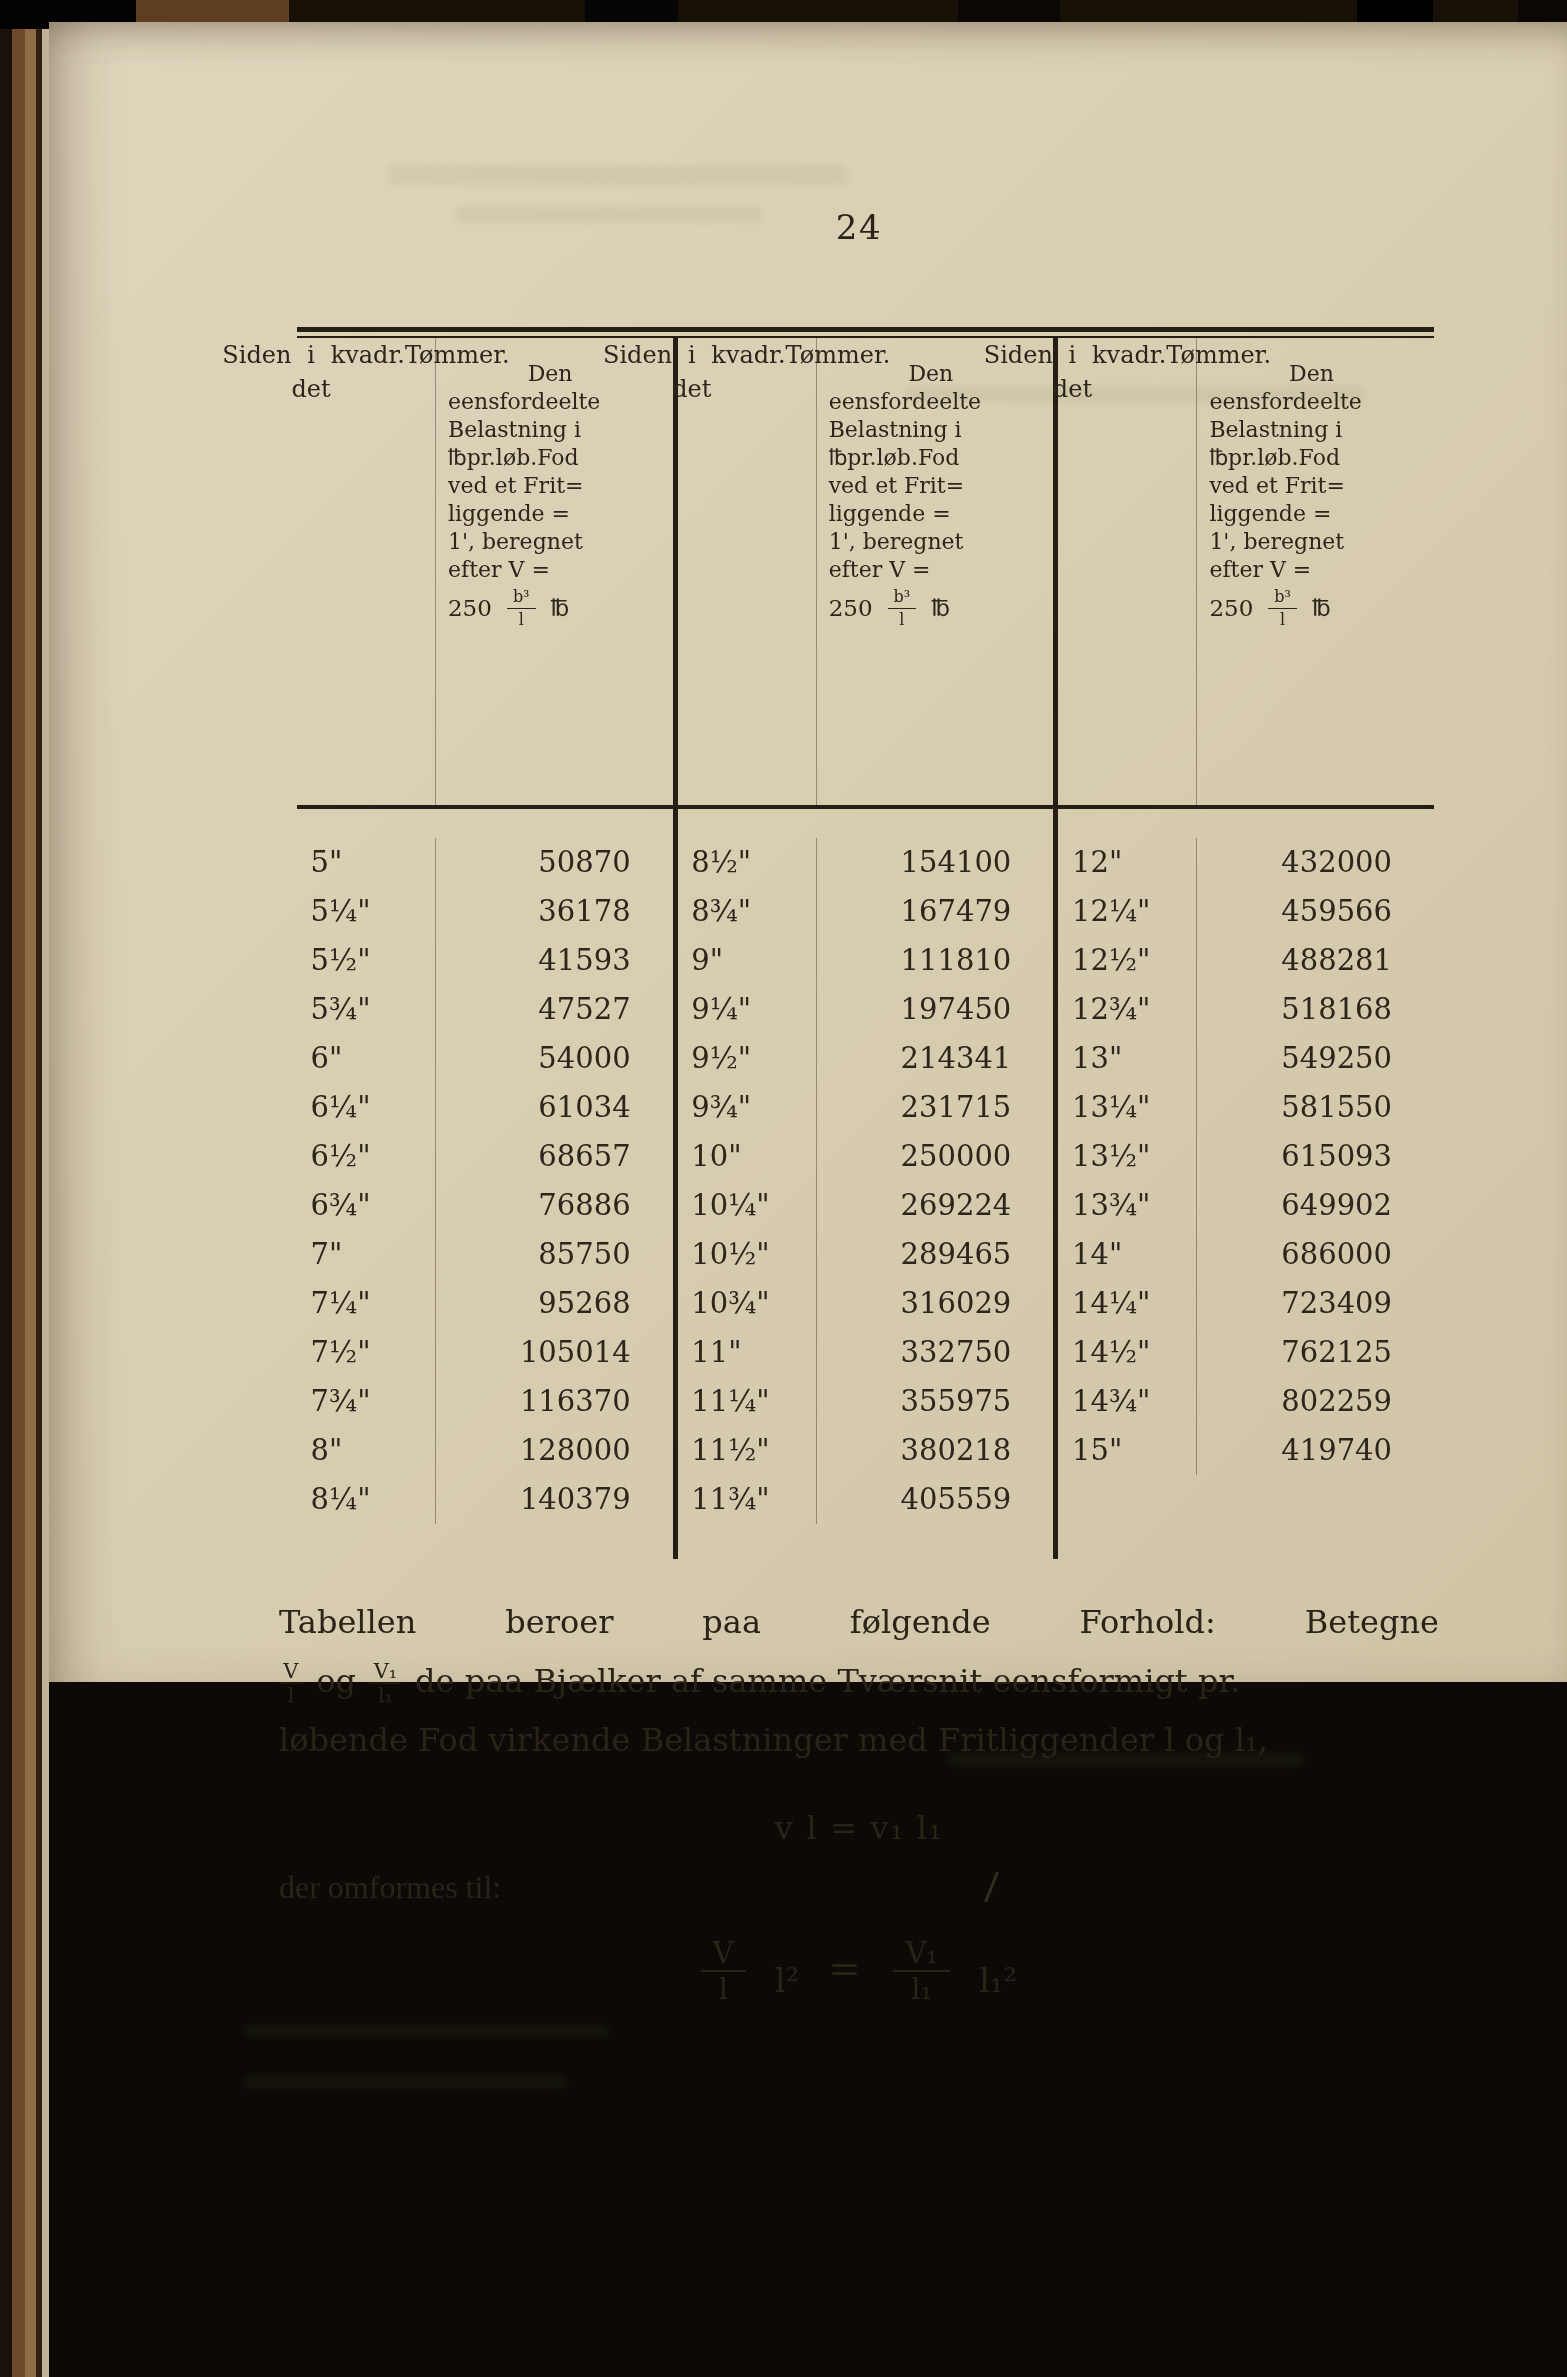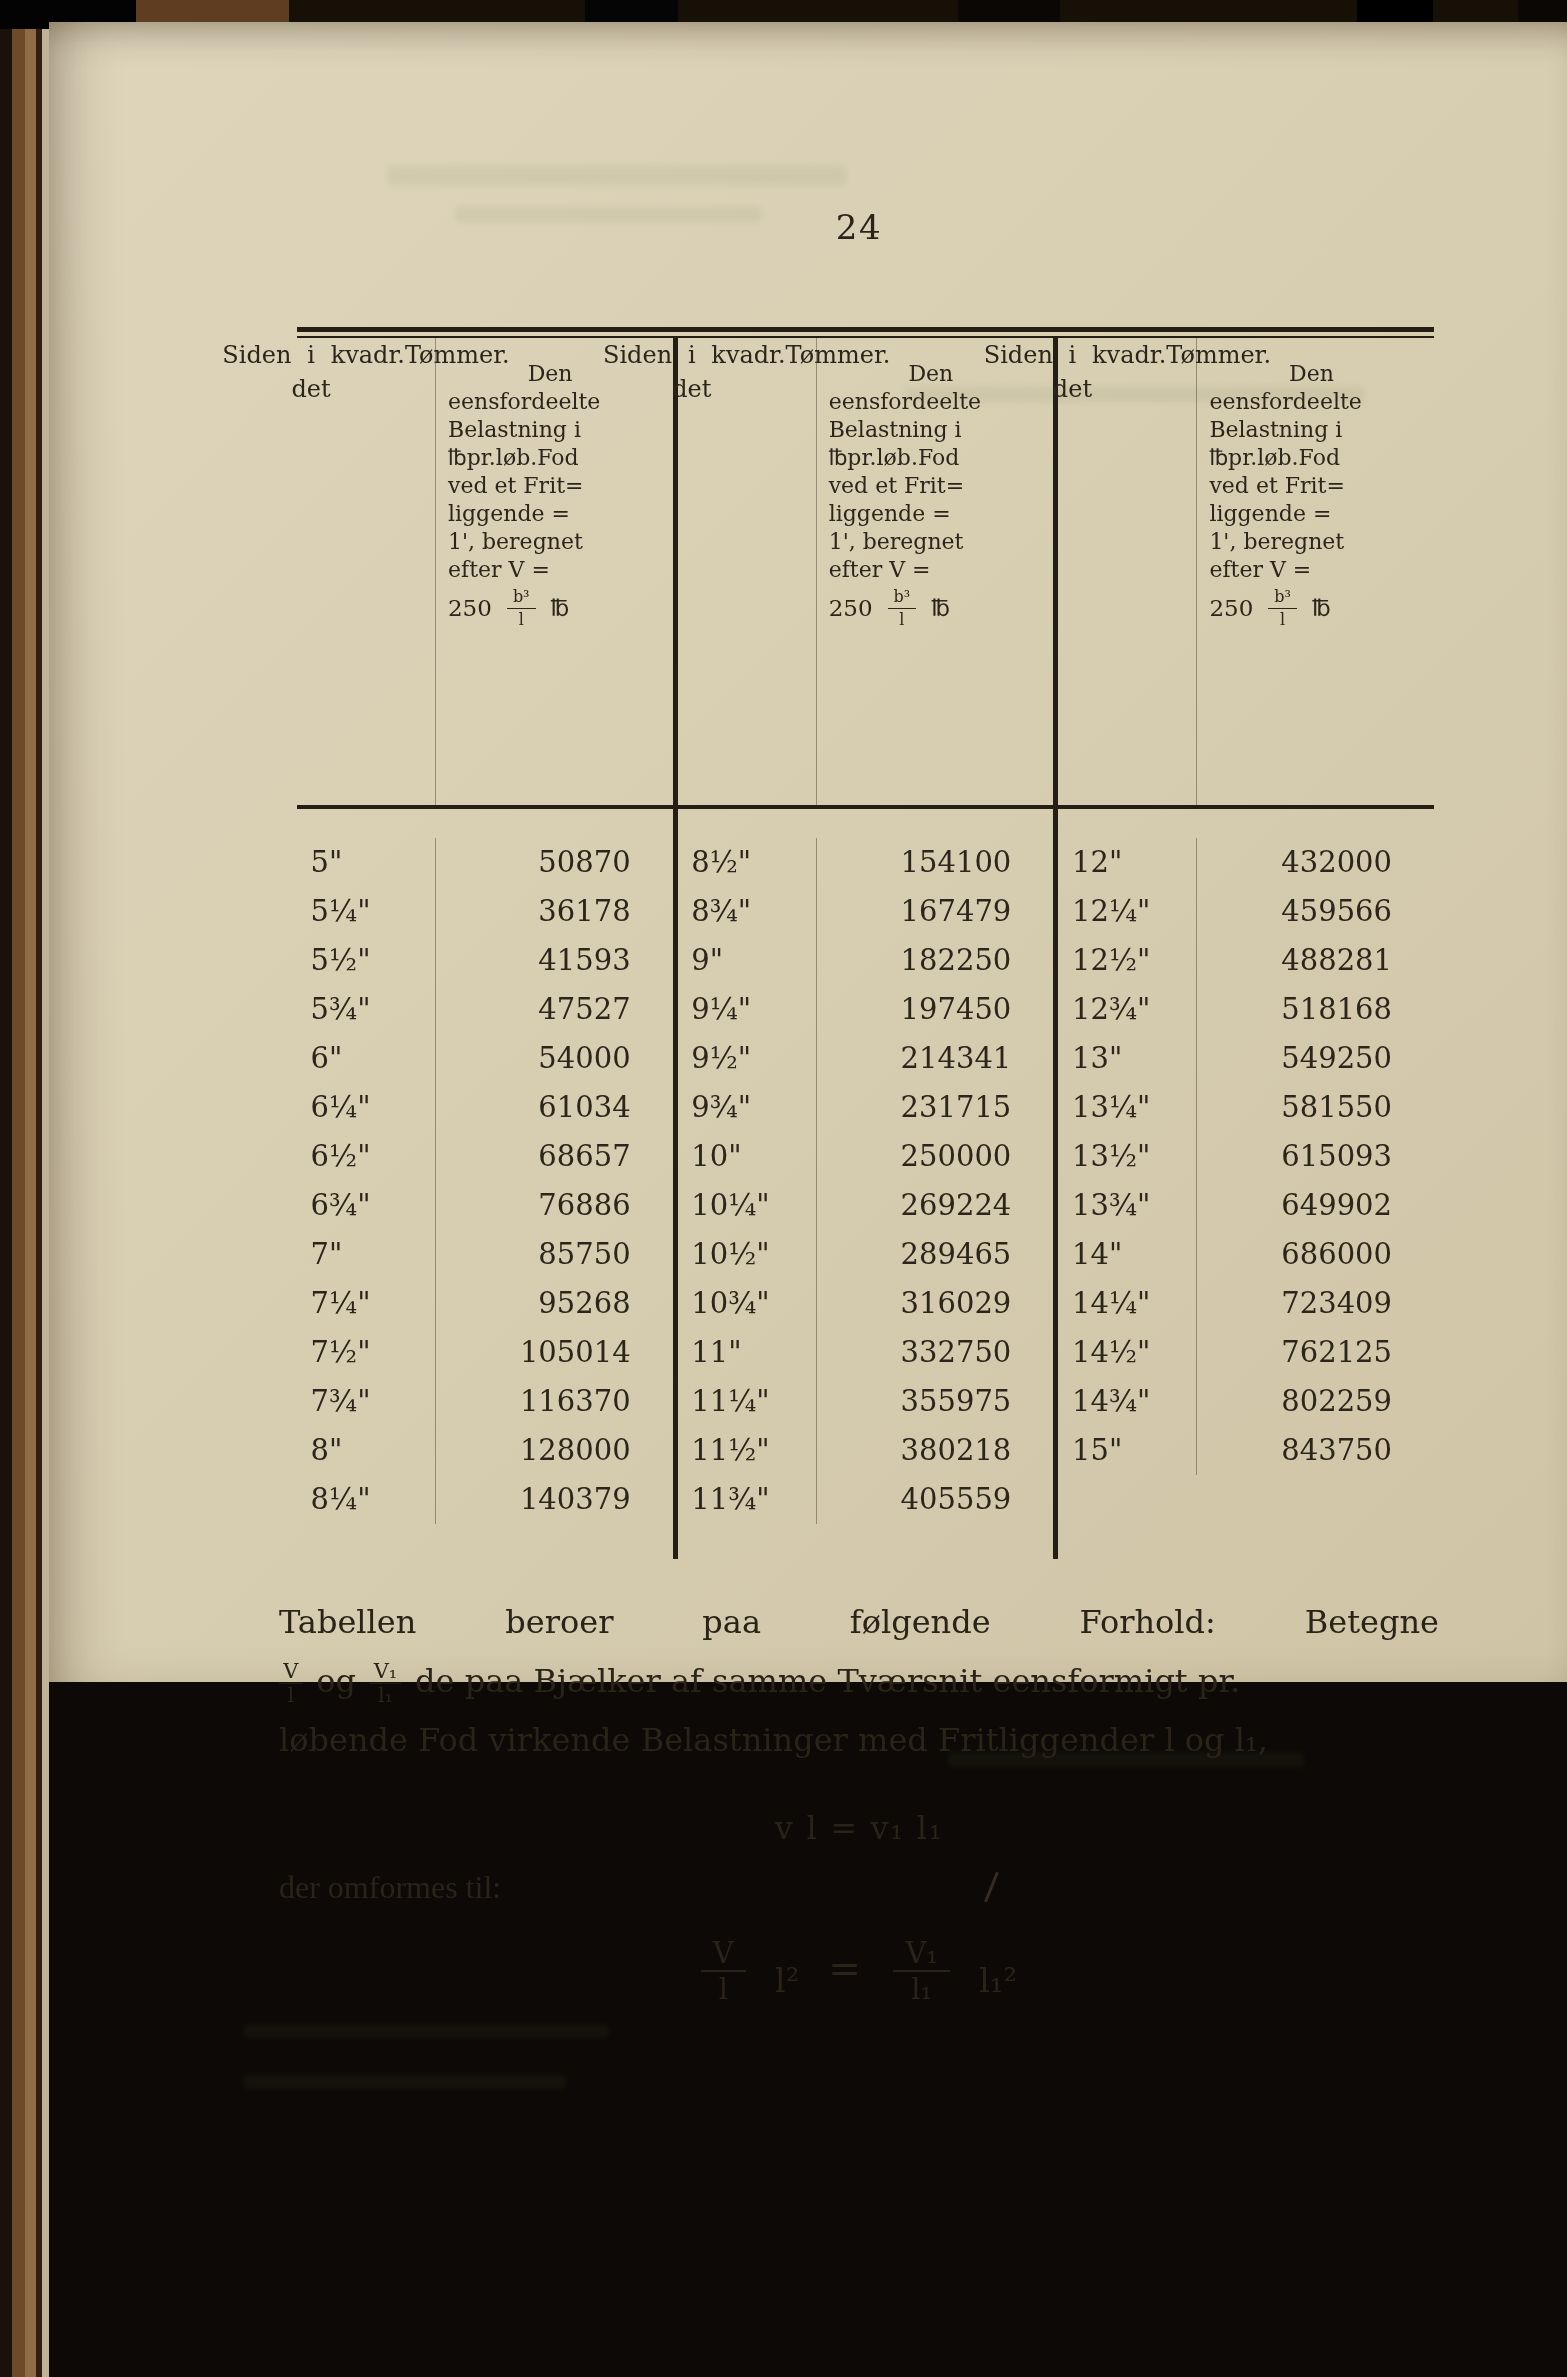--- a/index.html
+++ b/index.html
@@ -236,21 +236,21 @@
             <div class="trow">
               <span class="side">8½"</span>
               <span class="load">154100</span>
             </div>
             <div class="trow">
               <span class="side">8¾"</span>
               <span class="load">167479</span>
             </div>
             <div class="trow">
               <span class="side">9"</span>
-              <span class="load">182250</span>
+              <span class="load">111810</span>
             </div>
             <div class="trow">
               <span class="side">9¼"</span>
               <span class="load">197450</span>
             </div>
             <div class="trow">
               <span class="side">9½"</span>
               <span class="load">214341</span>
             </div>
             <div class="trow">
@@ -366,21 +366,21 @@
             <div class="trow">
               <span class="side">14½"</span>
               <span class="load">762125</span>
             </div>
             <div class="trow">
               <span class="side">14¾"</span>
               <span class="load">802259</span>
             </div>
             <div class="trow">
               <span class="side">15"</span>
-              <span class="load">843750</span>
+              <span class="load">419740</span>
             </div>
           </div>
       </div>
 
     </div>
   </div>
 
   <div class="textblock">
     <div class="jline">Tabellen beroer paa følgende Forhold: Betegne</div>
     <div class="fline">

